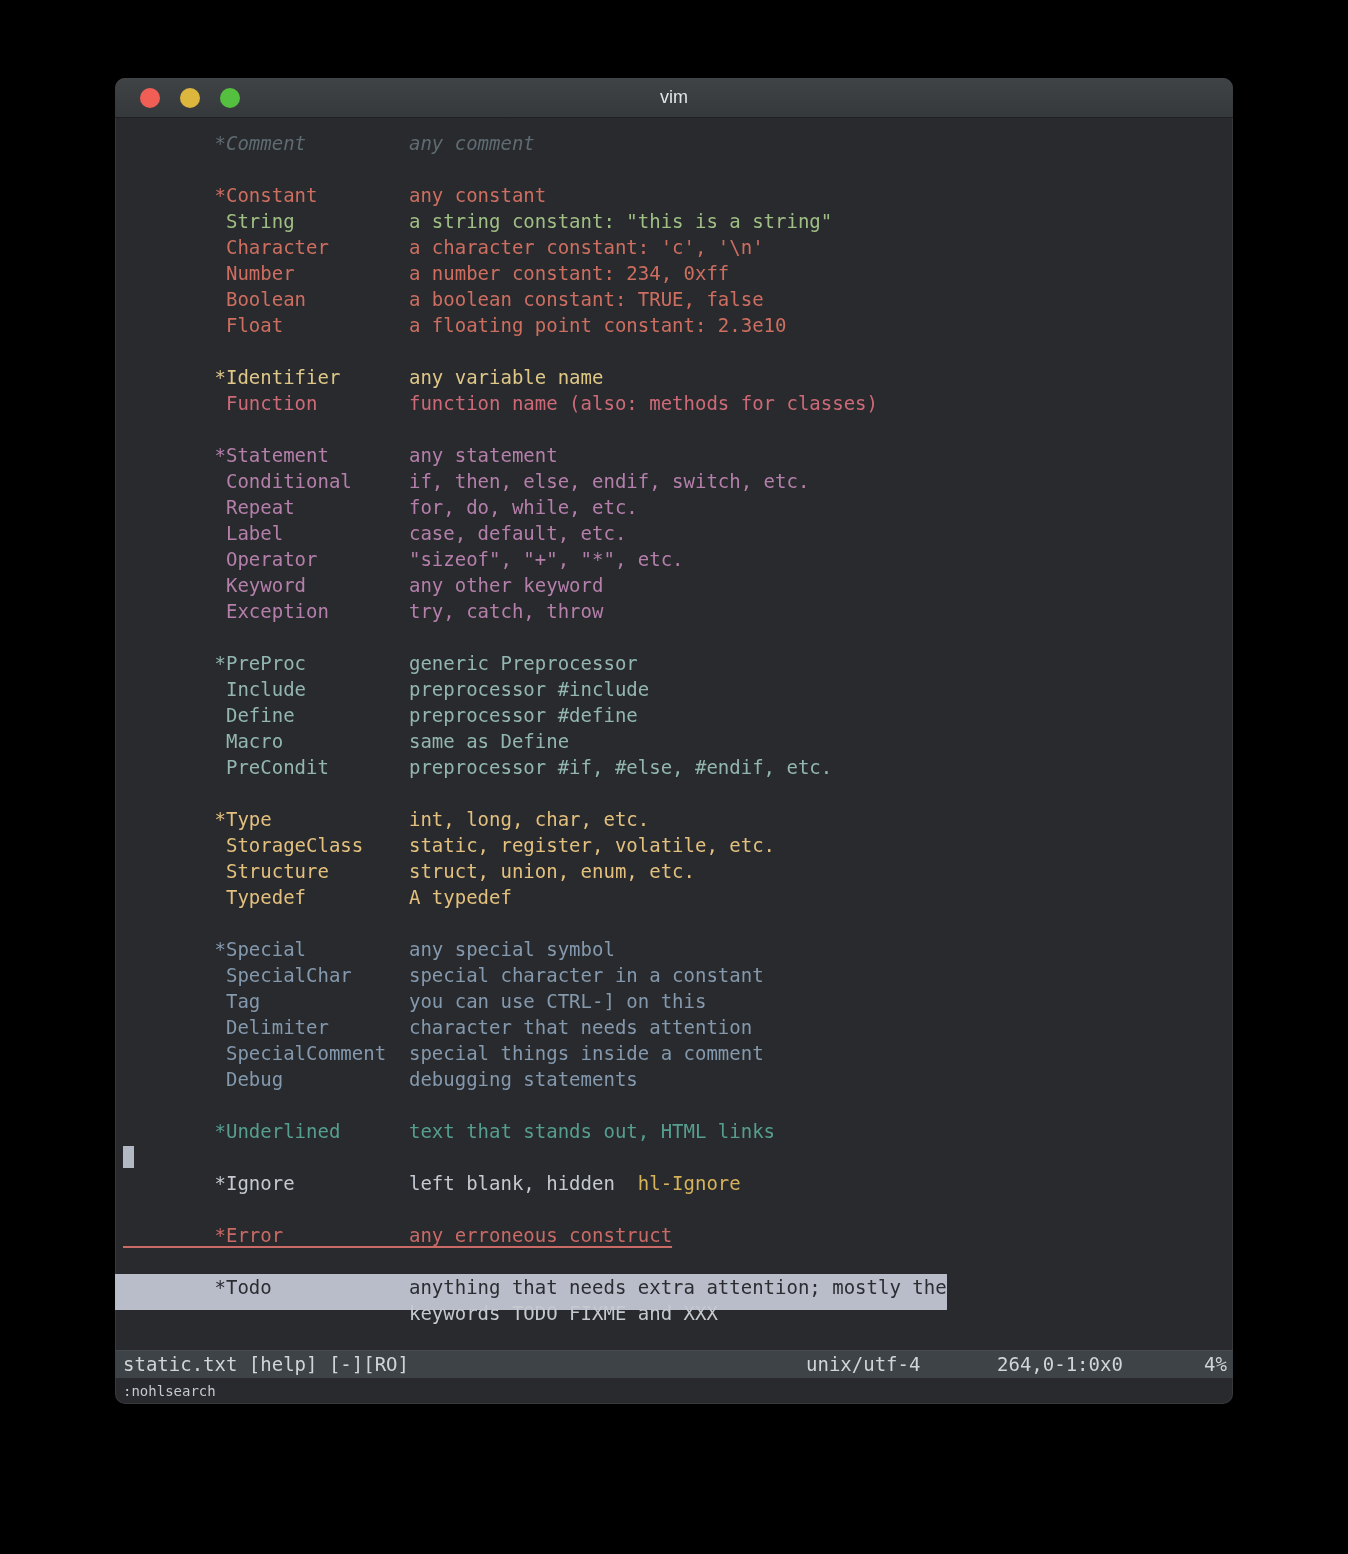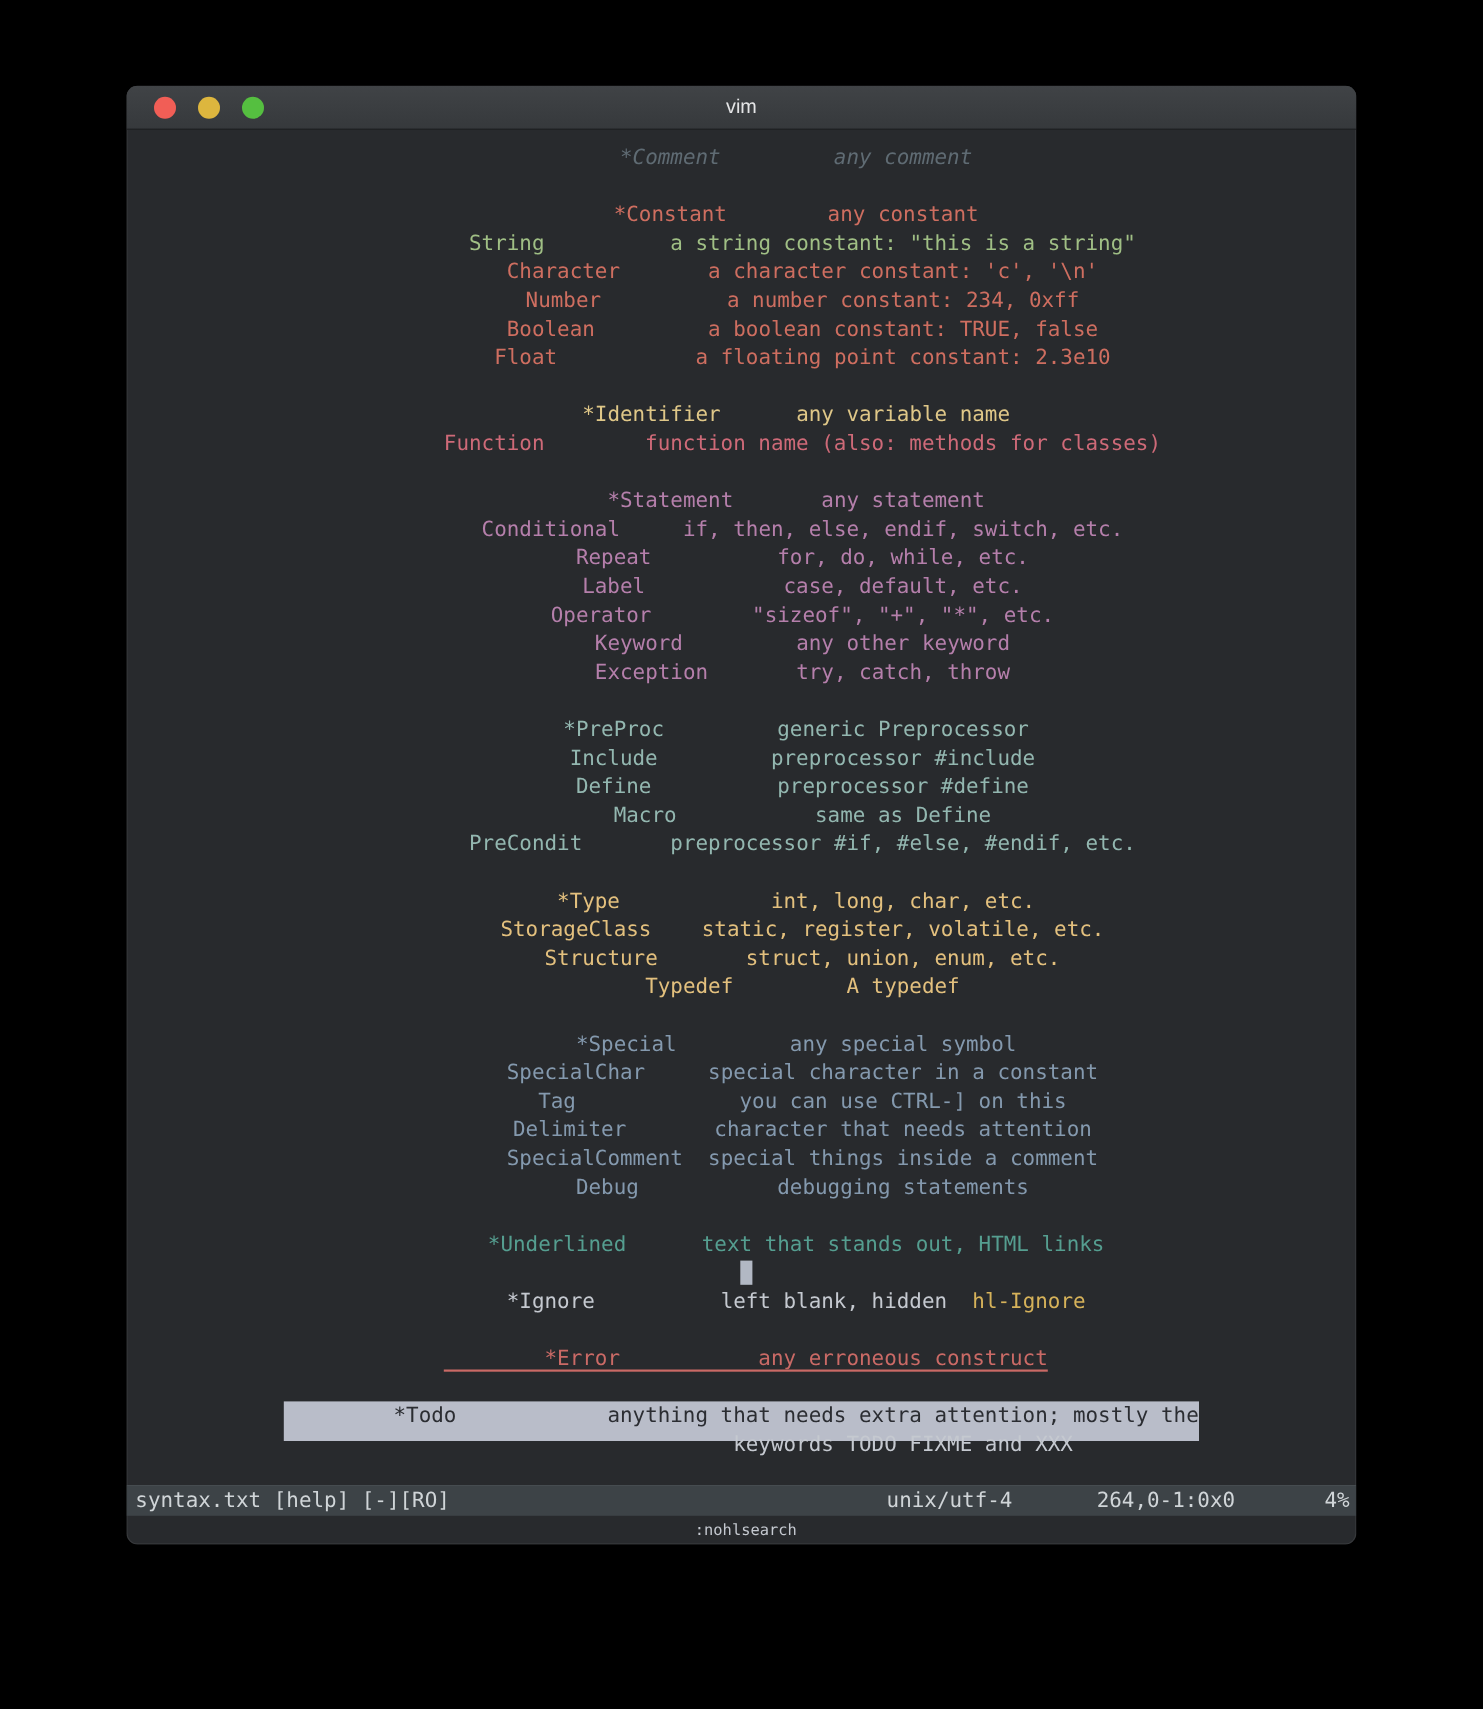--- a/index.html
+++ b/index.html
@@ -13,21 +13,20 @@
   .window {
     position: absolute;
     left: 115px;
     top: 78px;
     width: 1118px;
     height: 1326px;
     border-radius: 10px;
     overflow: hidden;
     background: var(--bg, #282a2d);
     box-shadow: inset 0 0 0 1px rgba(255,255,255,0.07);
-    text-align: center;
   }
   .titlebar {
     height: 40px;
     background: linear-gradient(var(--titlebar-bg-top, #404346), var(--titlebar-bg-bottom, #36393c));
     position: relative;
     display: flex;
     align-items: center;
     justify-content: center;
     font-family: "Liberation Sans", sans-serif;
     font-size: 18px;
@@ -116,20 +115,20 @@
       <div class="tl red"></div>
       <div class="tl yellow"></div>
       <div class="tl green"></div>
     </div>
     <span>vim</span>
   </div>
 
   <div class="buffer"><div class="bufline"><span style="color: rgb(95, 107, 115); font-style: italic;">        *Comment         any comment</span></div><div class="bufline"></div><div class="bufline"><span style="color: rgb(206, 110, 96);">        *Constant        any constant</span></div><div class="bufline"><span style="color: rgb(160, 191, 133);">         String          a string constant: "this is a string"</span></div><div class="bufline"><span style="color: rgb(206, 110, 96);">         Character       a character constant: 'c', '\n'</span></div><div class="bufline"><span style="color: rgb(206, 110, 96);">         Number          a number constant: 234, 0xff</span></div><div class="bufline"><span style="color: rgb(206, 110, 96);">         Boolean         a boolean constant: TRUE, false</span></div><div class="bufline"><span style="color: rgb(206, 110, 96);">         Float           a floating point constant: 2.3e10</span></div><div class="bufline"></div><div class="bufline"><span style="color: rgb(223, 199, 136);">        *Identifier      any variable name</span></div><div class="bufline"><span style="color: rgb(206, 106, 120);">         Function        function name (also: methods for classes)</span></div><div class="bufline"></div><div class="bufline"><span style="color: rgb(181, 127, 171);">        *Statement       any statement</span></div><div class="bufline"><span style="color: rgb(181, 127, 171);">         Conditional     if, then, else, endif, switch, etc.</span></div><div class="bufline"><span style="color: rgb(181, 127, 171);">         Repeat          for, do, while, etc.</span></div><div class="bufline"><span style="color: rgb(181, 127, 171);">         Label           case, default, etc.</span></div><div class="bufline"><span style="color: rgb(181, 127, 171);">         Operator        "sizeof", "+", "*", etc.</span></div><div class="bufline"><span style="color: rgb(181, 127, 171);">         Keyword         any other keyword</span></div><div class="bufline"><span style="color: rgb(181, 127, 171);">         Exception       try, catch, throw</span></div><div class="bufline"></div><div class="bufline"><span style="color: rgb(147, 183, 176);">        *PreProc         generic Preprocessor</span></div><div class="bufline"><span style="color: rgb(147, 183, 176);">         Include         preprocessor #include</span></div><div class="bufline"><span style="color: rgb(147, 183, 176);">         Define          preprocessor #define</span></div><div class="bufline"><span style="color: rgb(147, 183, 176);">         Macro           same as Define</span></div><div class="bufline"><span style="color: rgb(147, 183, 176);">         PreCondit       preprocessor #if, #else, #endif, etc.</span></div><div class="bufline"></div><div class="bufline"><span style="color: rgb(227, 192, 126);">        *Type            int, long, char, etc.</span></div><div class="bufline"><span style="color: rgb(227, 192, 126);">         StorageClass    static, register, volatile, etc.</span></div><div class="bufline"><span style="color: rgb(227, 192, 126);">         Structure       struct, union, enum, etc.</span></div><div class="bufline"><span style="color: rgb(227, 192, 126);">         Typedef         A typedef</span></div><div class="bufline"></div><div class="bufline"><span style="color: rgb(132, 153, 174);">        *Special         any special symbol</span></div><div class="bufline"><span style="color: rgb(132, 153, 174);">         SpecialChar     special character in a constant</span></div><div class="bufline"><span style="color: rgb(132, 153, 174);">         Tag             you can use CTRL-] on this</span></div><div class="bufline"><span style="color: rgb(132, 153, 174);">         Delimiter       character that needs attention</span></div><div class="bufline"><span style="color: rgb(132, 153, 174);">         SpecialComment  special things inside a comment</span></div><div class="bufline"><span style="color: rgb(132, 153, 174);">         Debug           debugging statements</span></div><div class="bufline"></div><div class="bufline"><span style="color: rgb(85, 158, 144);">        *Underlined      text that stands out, HTML links</span></div><div class="bufline"><span class="cursor"></span></div><div class="bufline"><span style="color: rgb(197, 201, 208);">        *Ignore          left blank, hidden  </span><span style="color: rgb(214, 178, 90);">hl-Ignore</span></div><div class="bufline"></div><div class="bufline"><span class="uline" style="color: rgb(202, 106, 102);">        *Error           any erroneous construct</span></div><div class="bufline"></div><div class="bufline hl"><span class="hl-span" style="color: rgb(43, 45, 50); background: rgb(185, 189, 201);">        *Todo            anything that needs extra attention; mostly the</span></div><div class="bufline"><span style="color: rgb(197, 201, 208);">                         keywords TODO FIXME and XXX</span></div><div class="bufline"></div></div>
 
   <div class="statusbar">
-    <span class="sb-left">syntax.txt [help] [-][RO]</span>
+    <span class="sb-left">static.txt [help] [-][RO]</span>
     <span class="sb-enc">unix/utf-4</span>
     <span class="sb-pos">264,0-1:0x0</span>
     <span class="sb-pct">4%</span>
   </div>
 
   <div class="cmdline">:nohlsearch</div>
 </div>
 
 </body></html>

